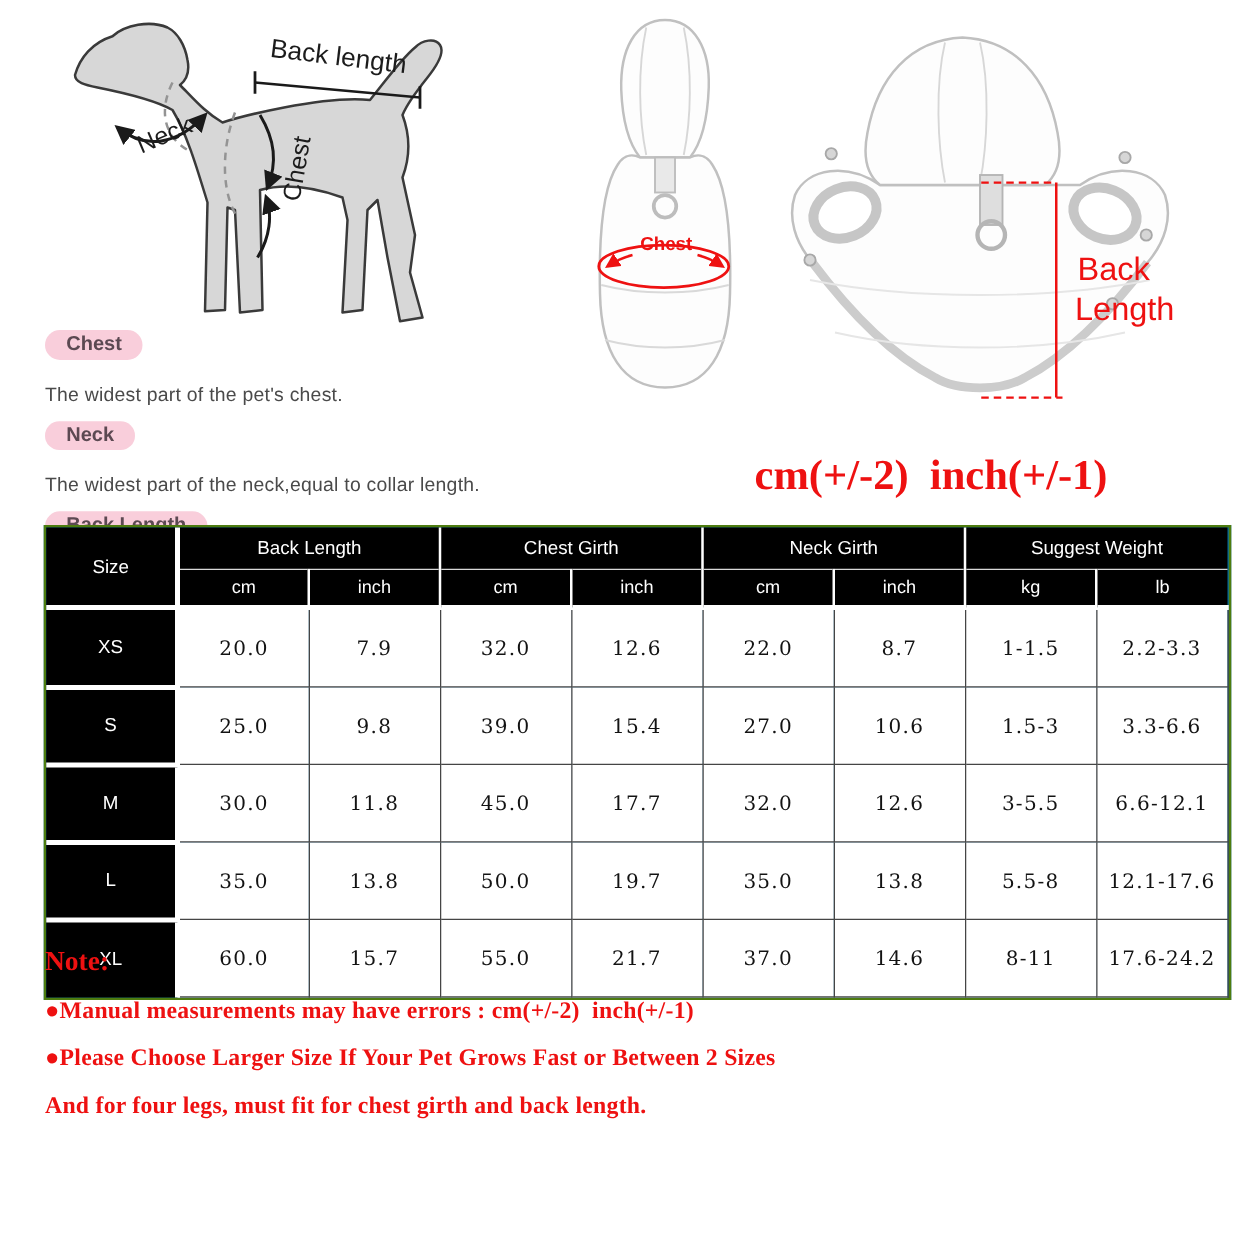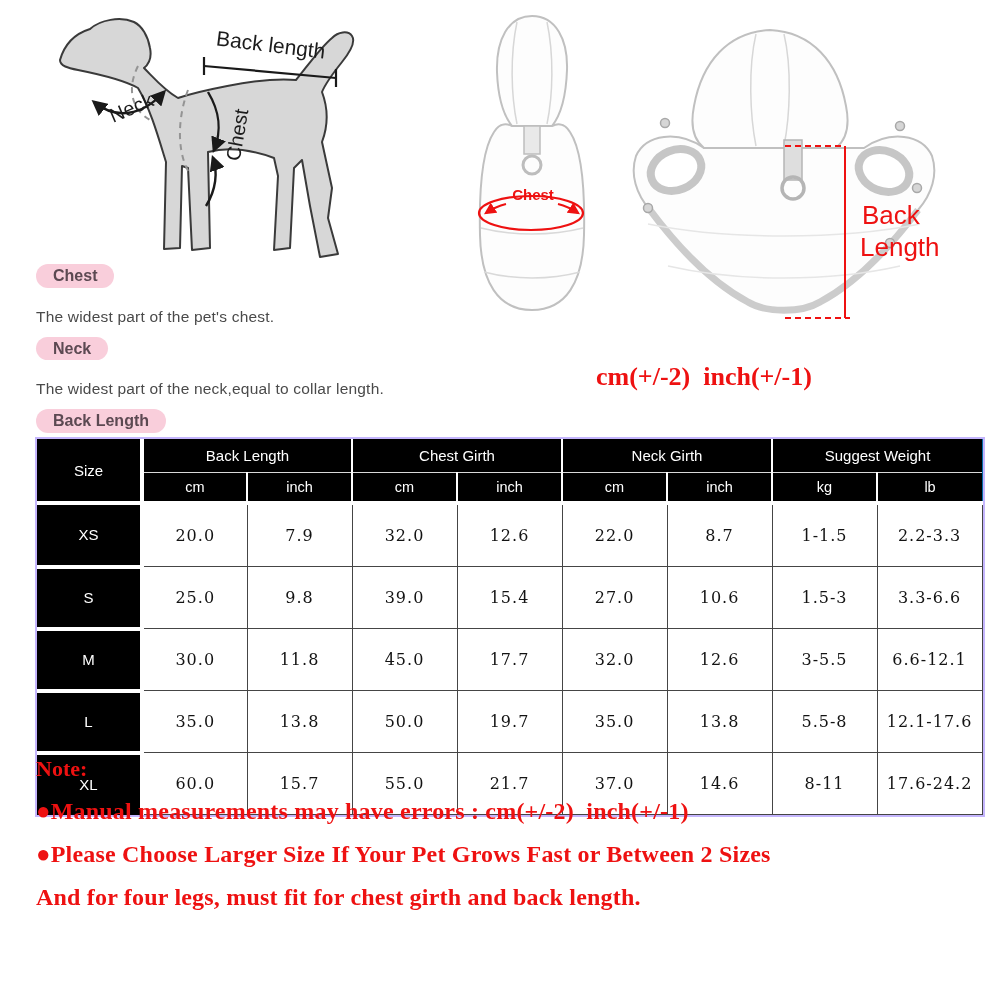--- a/index.html
+++ b/index.html
@@ -13,46 +13,46 @@
   .definitions{left:36px;top:264px;width:560px;}
   .def-block{margin-bottom:11px;}
   .badge{
     display:inline-block;background:#f9cedb;color:#5c4952;font-weight:bold;
     font-size:16px;padding:3px 17px;border-radius:14px;line-height:1.1;
   }
   .def-desc{margin:20px 0 0 0;font-size:15.5px;color:#4a4a4a;letter-spacing:0.2px;}
 
   
   .tolerance{
-    left:596px;top:362px;width:290px;text-align:left;
-    font-family:"Liberation Serif",serif;font-weight:bold;font-size:26px;color:#ee1111;
-  }
-
-  
-  .table-wrap{left:35px;top:420px;border:2px solid #c4b5fd;background:#0369a1;margin-top:17px;}
+    left:596px;top:362px;width:290px;text-align:right;
+    font-family:"Liberation Serif",serif;font-weight:bold;font-size:34px;color:#ee1111;
+  }
+
+  
+  .table-wrap{left:35px;top:420px;border:2px solid #4d7c0f;background:#0369a1;}
   table.size-table{border-collapse:collapse;table-layout:fixed;width:945px;}
   .size-table col{width:105px;}
   .size-table th,.size-table td{text-align:center;vertical-align:middle;padding:0;}
   .hcell{background:#000;color:#fff;font-weight:normal;font-size:15px;}
   th.size-head{border-right:4px solid #fff;border-bottom:4px solid #fff;}
   th.group{height:33px;border-left:2px solid #fff;border-bottom:1.5px solid #d9d9d9;}
   th.sub{height:28px;border-left:2px solid #fff;border-bottom:4px solid #fff;font-size:14.5px;}
   td.size{
     background:#000;color:#fff;font-size:15px;
     border-top:4px solid #fff;border-right:4px solid #fff;
   }
   td.data{
     height:61px;background:#fff;color:#131313;border:1px solid #454545;
     font-family:"DejaVu Serif",serif;font-size:16px;letter-spacing:1px;
   }
 
   
   .notes{left:36px;top:756px;width:940px;color:#ee1111;font-family:"Liberation Serif",serif;font-weight:bold;}
   .notes-title{font-size:22px;}
-  .note-item{font-size:24px;margin-top:16px;letter-spacing:0.2px;}
+  .note-item{font-size:19px;margin-top:16px;letter-spacing:0.2px;}
 
   
   svg text{font-family:"Liberation Sans",sans-serif;}
   .fig-dog{left:38px;top:8px;}
   .fig-vest-front{left:472px;top:10px;}
   .fig-vest-back{left:628px;top:28px;}
 </style>
 </head>
 <body>
 

